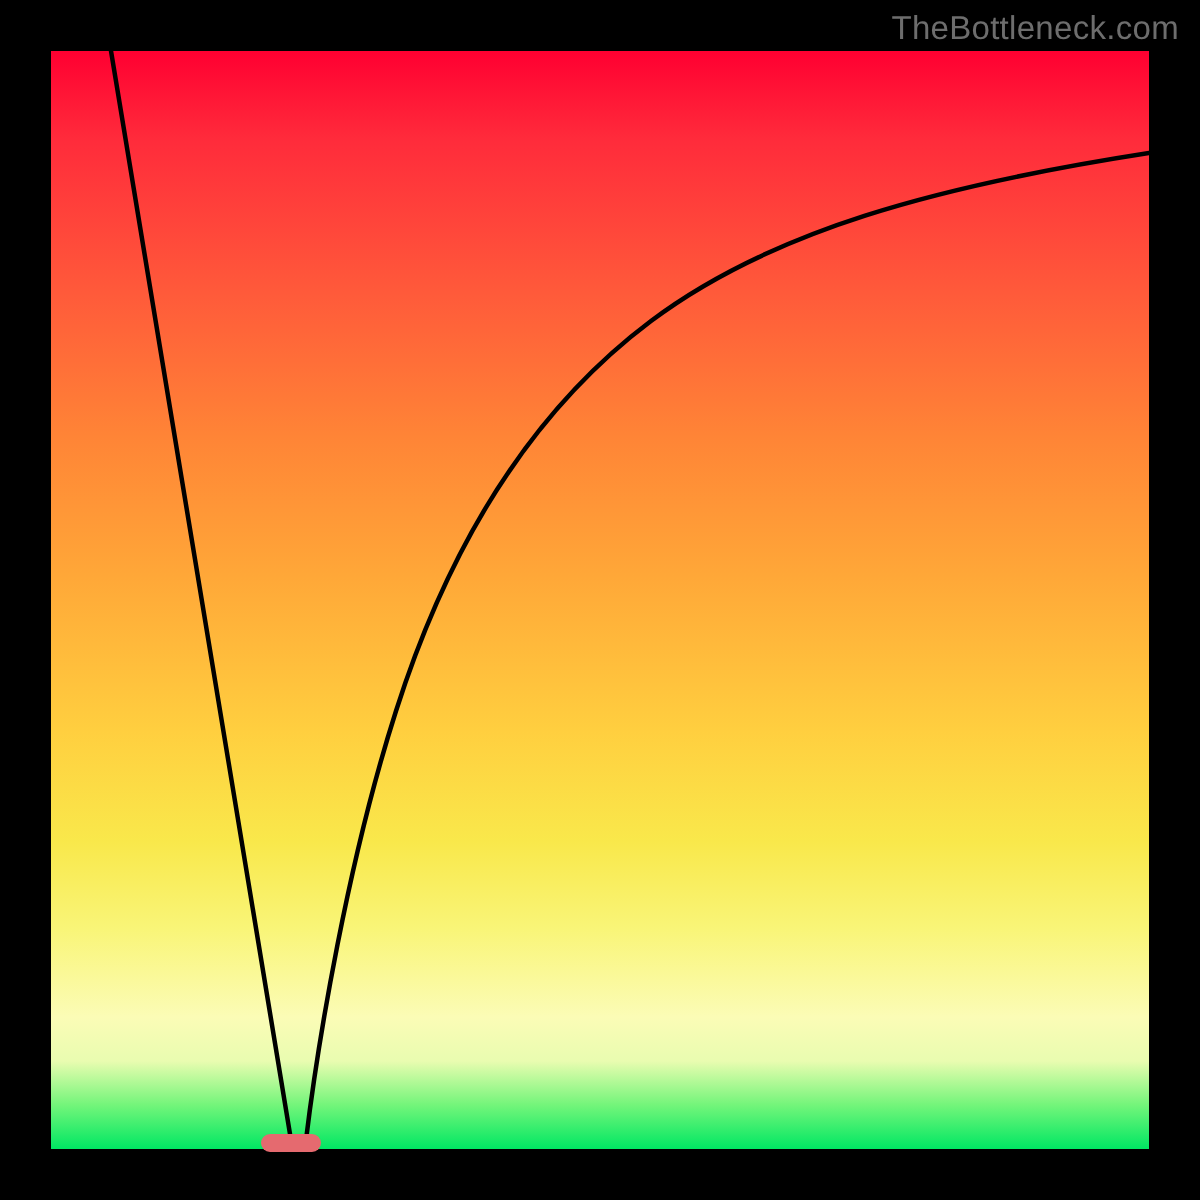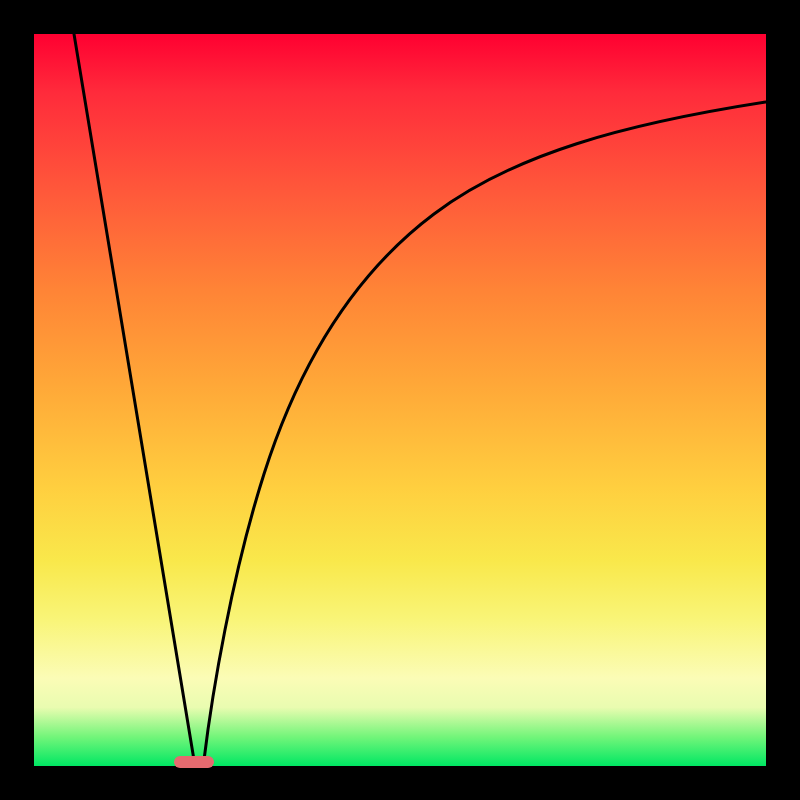--- a/index.html
+++ b/index.html
@@ -60,20 +60,21 @@
     position: absolute;
     height: 12px;
     border-radius: 6px;
     background: #e56a6f;
   }
 </style>
 </head>
 <body>
 
 <div class="frame">
+  <div class="watermark">TheBottleneck.com</div>
 
   <div class="plot-area">
 
     <svg class="curves" viewBox="0 0 732 732" preserveAspectRatio="none">
 
       <path d="M 40 0 L 160 726" fill="none" stroke="#000" stroke-width="3" stroke-linecap="round"></path>
 
       <path d="M 170 726
                C 178 660, 198 540, 230 440
                C 265 330, 320 240, 400 180

